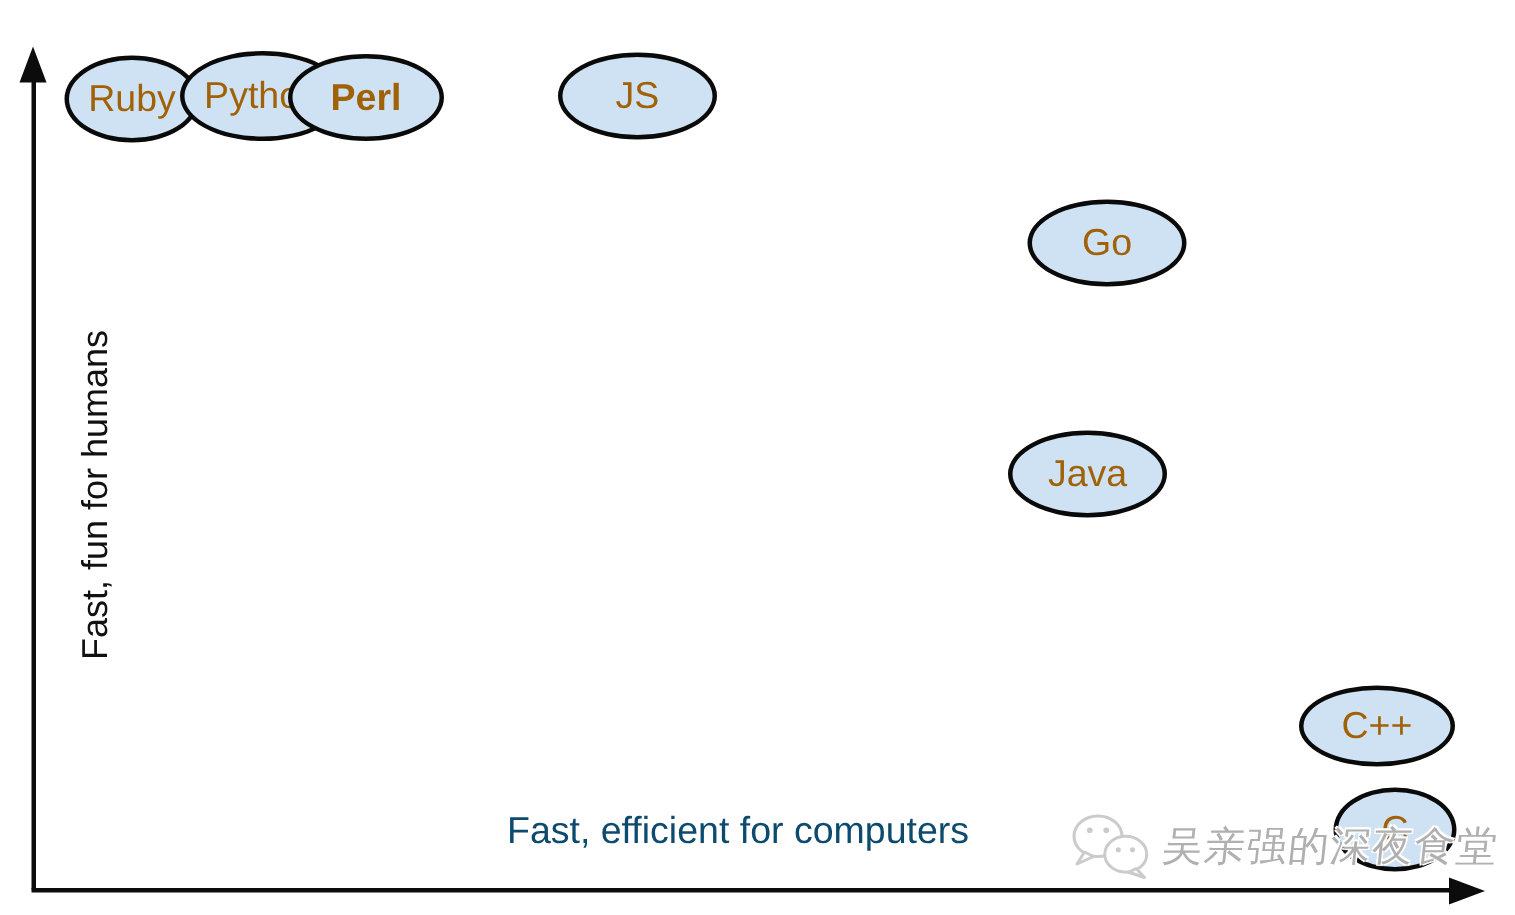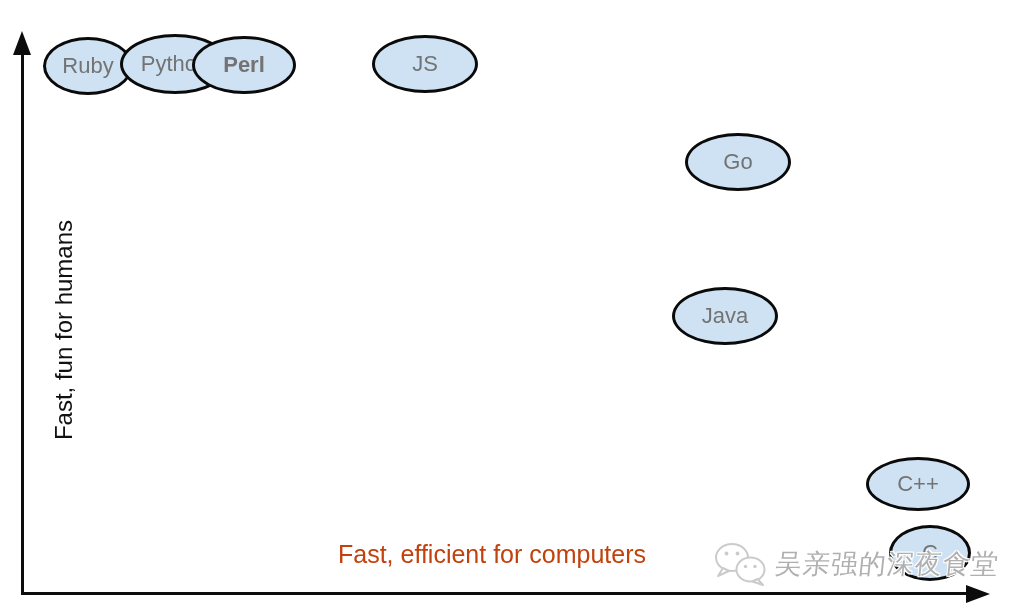--- a/index.html
+++ b/index.html
@@ -42,36 +42,36 @@
     transform: translate(-50%, -50%) rotate(-90deg);
     white-space: nowrap;
     font-size: 24px;
     color: #111111;
   }
   .x-axis-label {
     position: absolute;
     left: 338px; top: 540px;
     white-space: nowrap;
     font-size: 25px;
-    color: #c2410c;
+    color: #0c4a6e;
   }
   
   .lang-ellipse {
     position: absolute;
     box-sizing: border-box;
     border-radius: 50%;
     border: 3px solid #0a0a0a;
     background: #cfe2f3;
     display: flex;
     align-items: center;
     justify-content: center;
   }
   .lang-label {
-    font-size: 22px;
-    color: #737373;
+    font-size: 25px;
+    color: #a16207;
     white-space: nowrap;
   }
   
   .watermark {
     position: absolute;
     left: 712px; top: 540px;
     display: flex;
     align-items: center;
     z-index: 10;
   }

